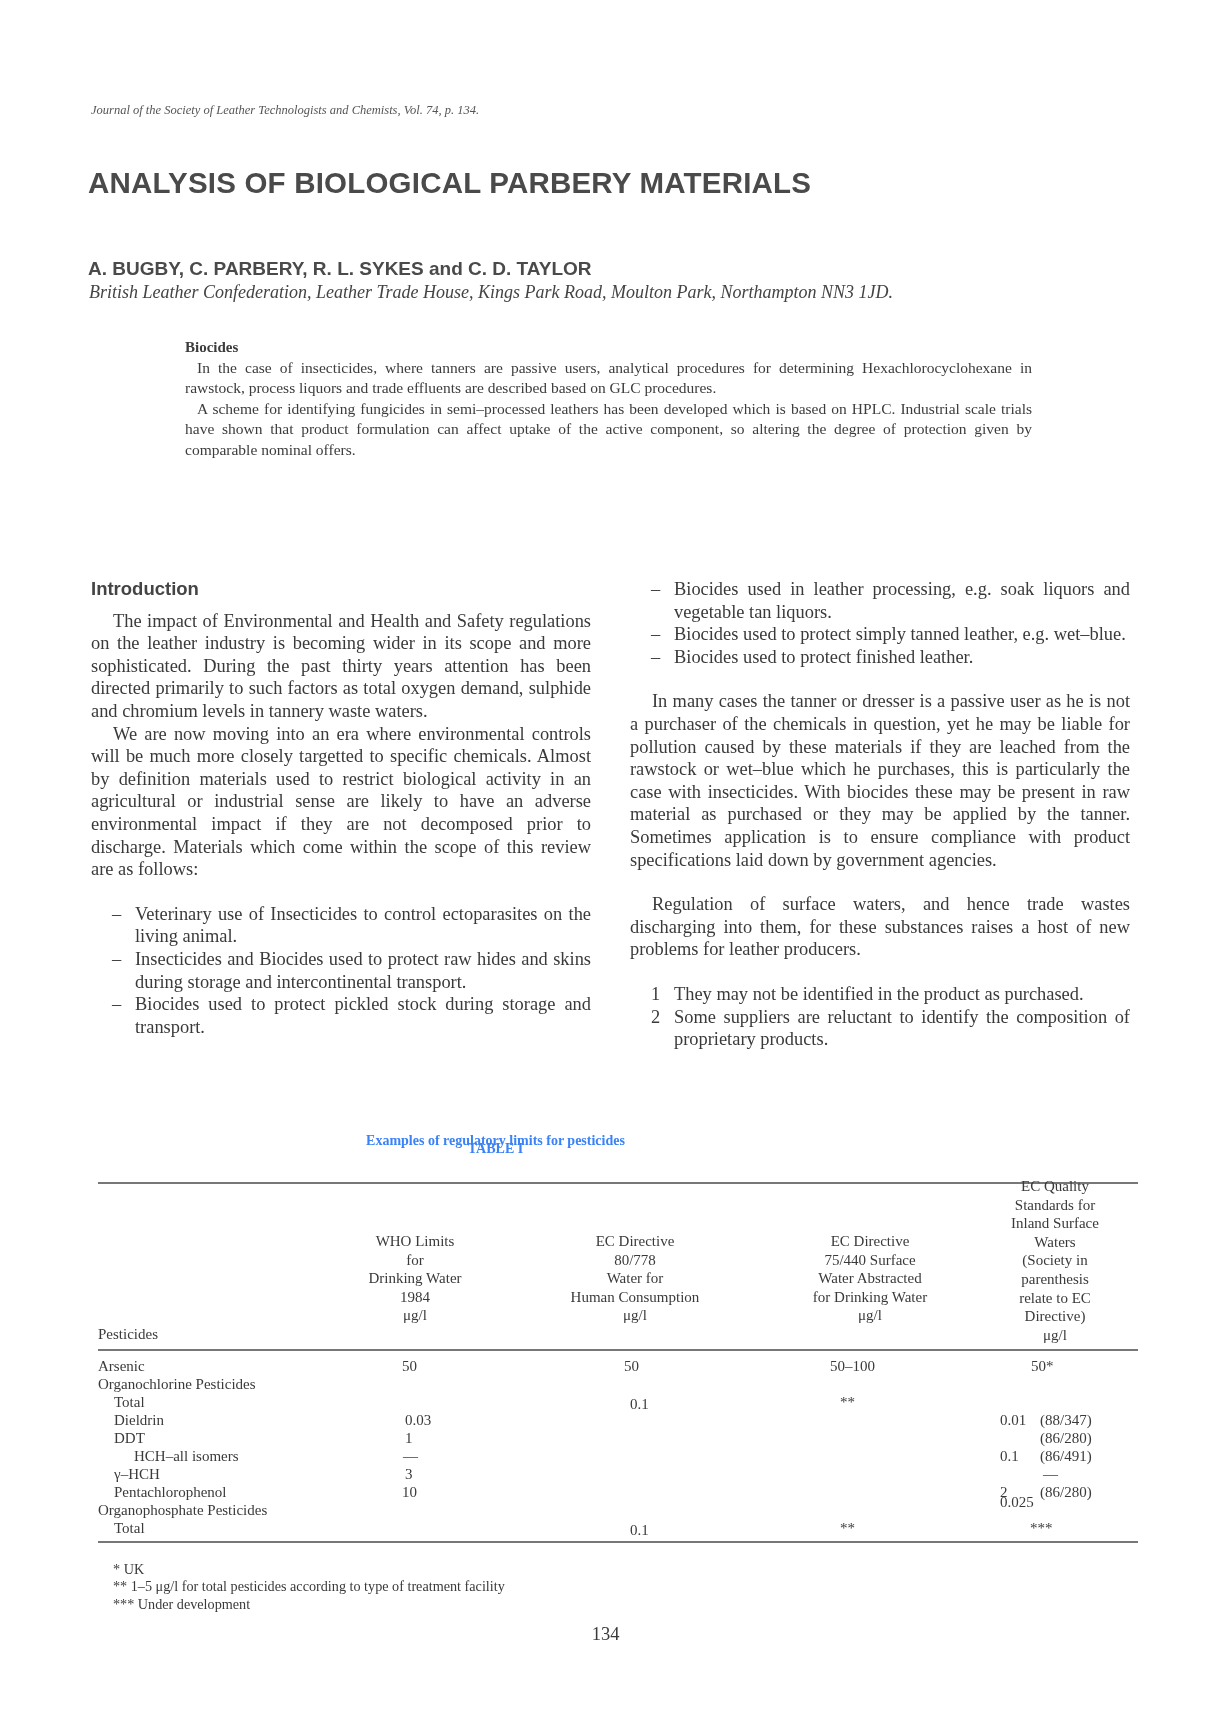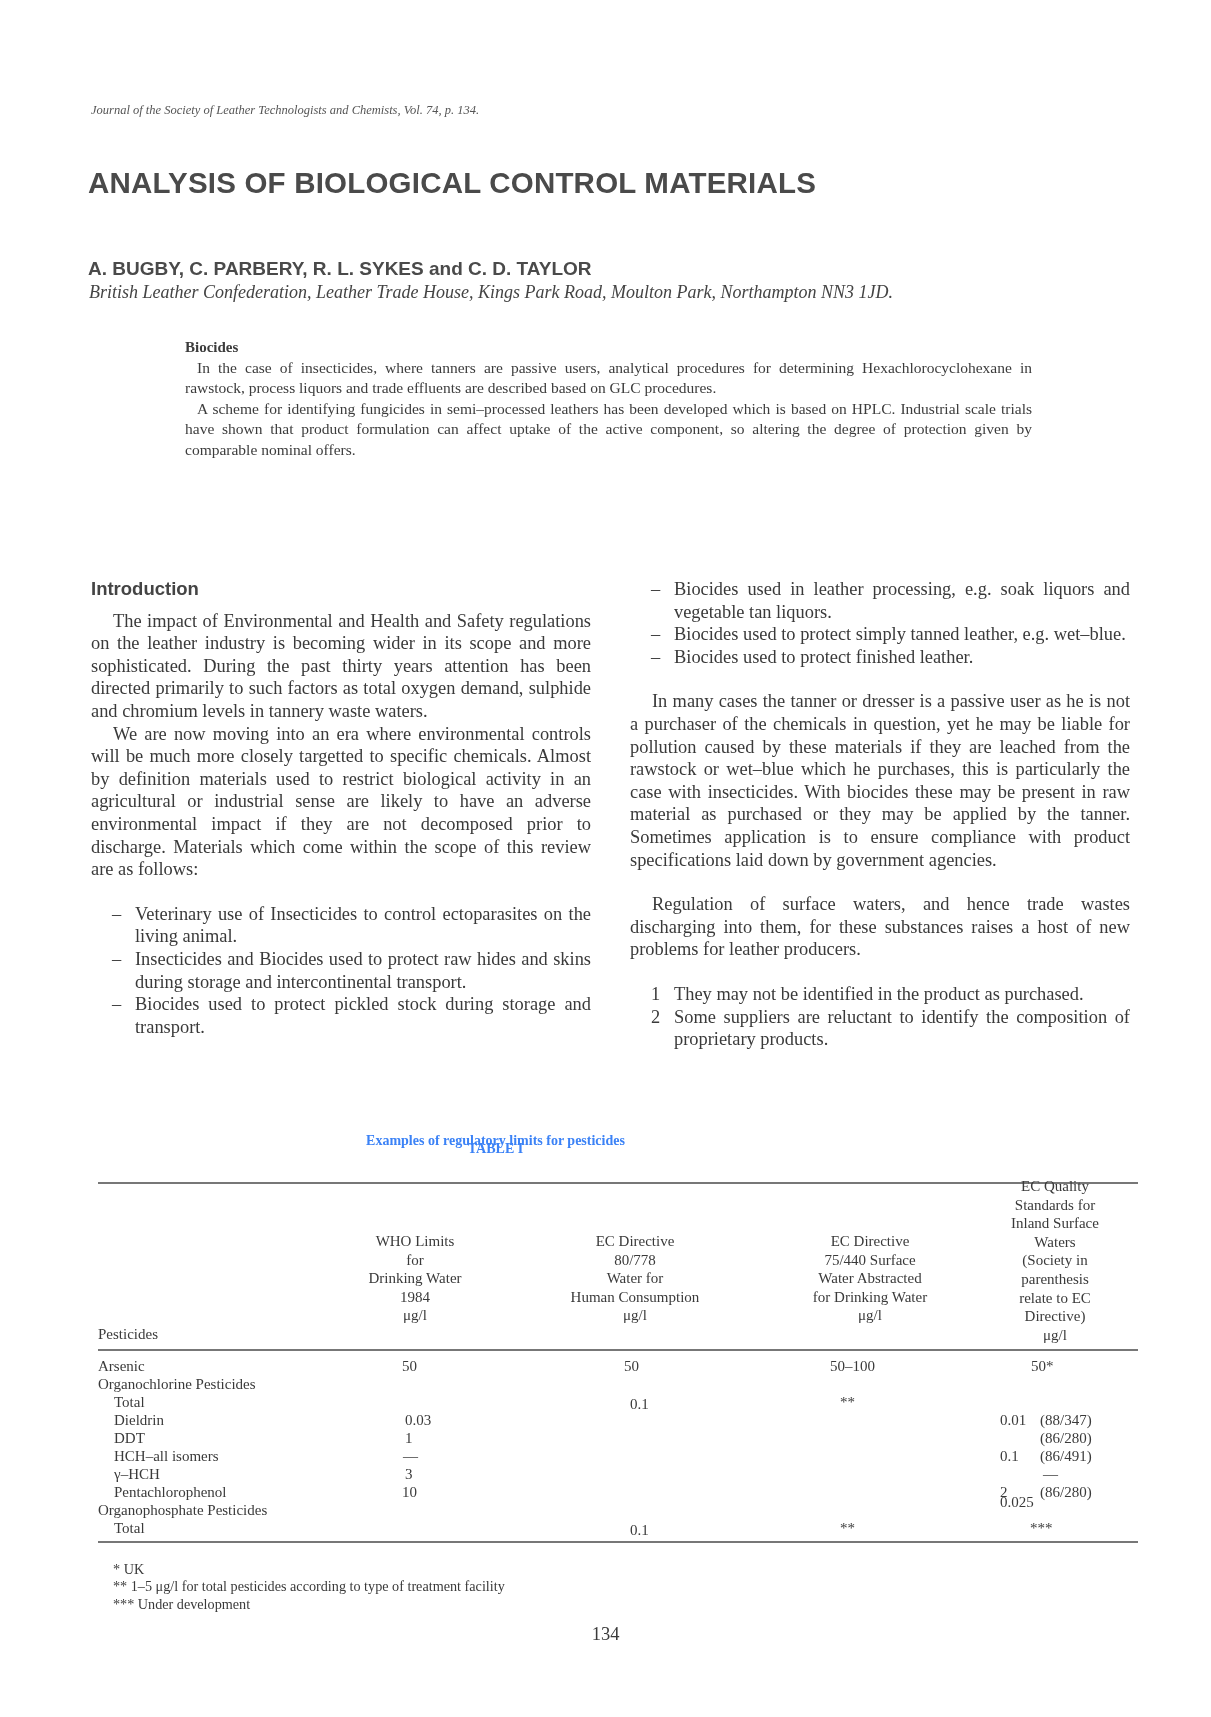--- a/index.html
+++ b/index.html
@@ -43,21 +43,21 @@
 
   .footnotes { position: absolute; left: 113px; top: 1561px; font-size: 14.2px; line-height: 17.4px; color: #3a3a3a; }
   .page-number { position: absolute; left: 0; width: 1211px; top: 1624px; text-align: center; font-size: 18.5px; color: #3a3a3a; }
 </style>
 </head>
 <body>
 
 <div class="journal-line">Journal of the Society of Leather Technologists and Chemists, Vol. 74, p. 134.</div>
 
 <div class="title">
-  <div>ANALYSIS OF BIOLOGICAL CONTROL MATERIALS</div>
+  <div>ANALYSIS OF BIOLOGICAL PARBERY MATERIALS</div>
 </div>
 <div class="authors">A. BUGBY, C. PARBERY, R. L. SYKES and C. D. TAYLOR</div>
 <div class="affiliation">British Leather Confederation, Leather Trade House, Kings Park Road, Moulton Park, Northampton NN3 1JD.</div>
 
 <div class="summary">
   <div class="summary-heading">Biocides</div>
   <p>In the case of insecticides, where tanners are passive users, analytical procedures for determining Hexachlorocyclohexane in rawstock, process liquors and trade effluents are described based on GLC procedures.</p>
   <p>A scheme for identifying fungicides in semi–processed leathers has been developed which is based on HPLC. Industrial scale trials have shown that product formulation can affect uptake of the active component, so altering the degree of protection given by comparable nominal offers.</p>
 </div>
 
@@ -149,21 +149,21 @@
   <div>Directive)</div>
   <div>μg/l</div>
 </div>
 <div class="rule" style="top:1349px;"></div>
 
 <div class="cell row-label" style="top:1357px;">Arsenic</div>
 <div class="cell row-label" style="top:1375px;">Organochlorine Pesticides</div>
 <div class="cell row-label indent" style="top:1393px;">Total</div>
 <div class="cell row-label indent" style="top:1411px;">Dieldrin</div>
 <div class="cell row-label indent" style="top:1429px;">DDT</div>
-<div class="cell row-label indent" style="top:1447px;">HCH–all isomers</div>
+<div class="cell row-label indent" style="top:1447px;margin-left:20px;">HCH–all isomers</div>
 <div class="cell row-label indent" style="top:1465px;">γ–HCH</div>
 <div class="cell row-label indent" style="top:1483px;">Pentachlorophenol</div>
 <div class="cell row-label" style="top:1501px;">Organophosphate Pesticides</div>
 <div class="cell row-label indent" style="top:1519px;">Total</div>
 
 <div class="cell" style="left:402px; top:1357px;">50</div>
 <div class="cell" style="left:405px; top:1411px;">0.03</div>
 <div class="cell" style="left:405px; top:1429px;">1</div>
 <div class="cell" style="left:403px; top:1447px;">—</div>
 <div class="cell" style="left:405px; top:1465px;">3</div>

